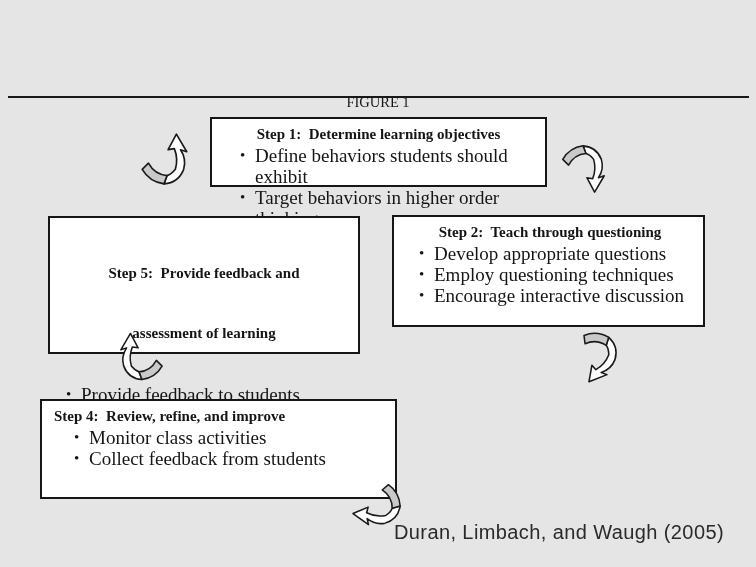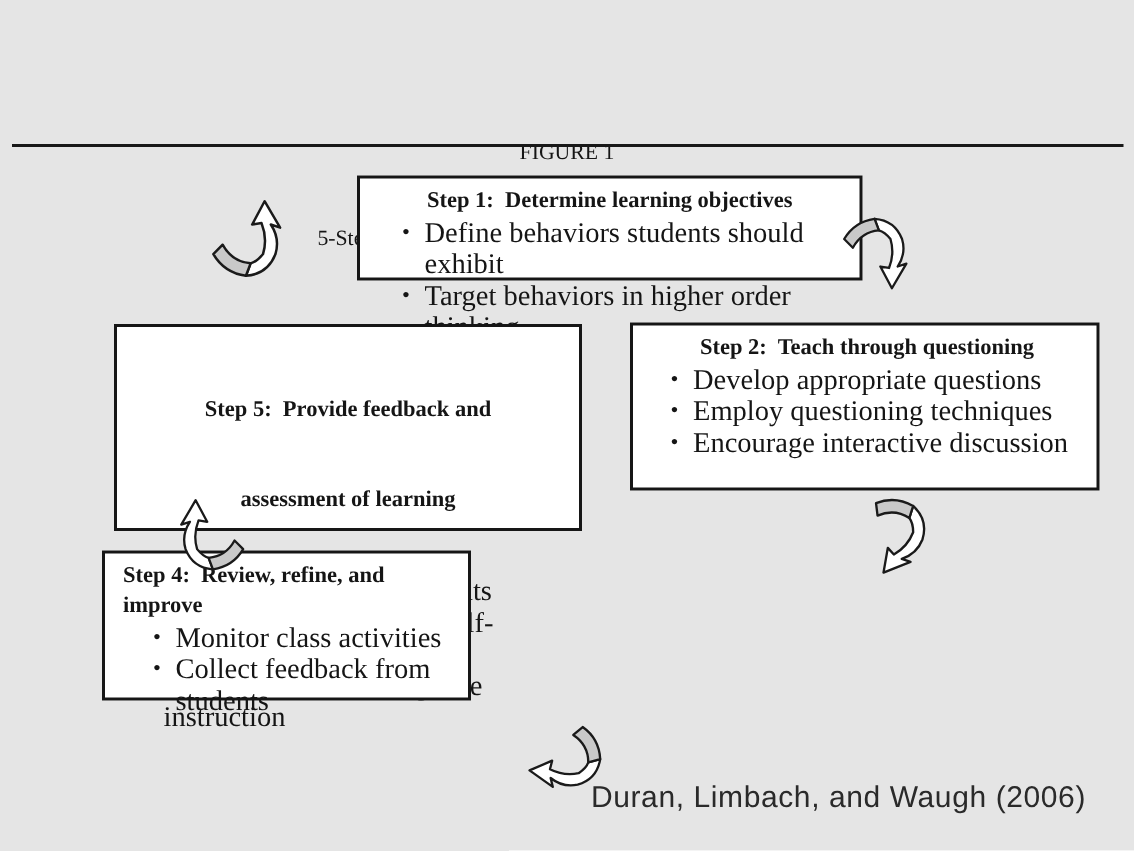--- a/index.html
+++ b/index.html
@@ -25,21 +25,20 @@
     top: 96px; left: 8px;
     width: 741px; height: 2px;
     background: #181818;
   }
   .box {
     position: absolute;
     box-sizing: border-box;
     border: 2px solid #161616;
     background: #ffffff;
     padding: 5px 8px 0 8px;
-    margin-left: 28px;
   }
   .box .title {
     font-weight: bold;
     font-size: 15px;
     line-height: 20px;
     text-align: center;
     white-space: pre-wrap;
   }
   .box .title.left { text-align: left; padding-left: 4px; }
   .box ul {
@@ -58,21 +57,21 @@
     position: absolute;
     left: 0; top: 0;
     font-size: 15px;
   }
   #box-step1 { left: 210px; top: 117px; width: 337px; height: 70px; }
   #box-step1 ul { margin-left: 20px; }
   #box-step5 { left: 48px;  top: 216px; width: 312px; height: 138px; }
   #box-step5 ul { margin-left: 8px; }
   #box-step2 { left: 392px; top: 215px; width: 313px; height: 112px; padding-left: 11px; }
   #box-step2 ul { margin-left: 14px; }
-  #box-step4 { left: 40px;  top: 367px; width: 246px; height: 100px; }
+  #box-step4 { left: 40px;  top: 399px; width: 357px; height: 100px; }
   #box-step4 ul { margin-left: 24px; }
   #box-step3 { left: 392px; top: 385px; width: 311px; height: 100px; }
   #box-step3 ul { margin-left: 12px; }
   .arrow { position: absolute; }
   .arrow svg { display: block; width: 100%; height: 100%; }
   #arrow-1 { left: 138px; top: 130px; width: 54px; height: 58px; transform: scaleY(-1); }
   #arrow-2 { left: 559px; top: 142px; width: 50px; height: 54px; }
   #arrow-3 { left: 570px; top: 329px; width: 50px; height: 55px; transform: rotate(38deg); }
   #arrow-4 { left: 117px; top: 329px; width: 48px; height: 55px; transform: rotate(180deg); }
   #arrow-5 { left: 352px; top: 478px; width: 50px; height: 54px; transform: rotate(95deg); }
@@ -161,15 +160,15 @@
       <path d="M3 18 Q10 6 24 4 L27 12 Q15 13 9 24 Z" fill="#c9c9c9" stroke="#1a1a1a" stroke-width="1.6" stroke-linejoin="round"></path>
     </svg>
   </div>
   <div class="arrow" id="arrow-5">
     <svg viewBox="0 0 50 56">
       <path d="M24 4 Q38 5 43 18 Q46 28 40 37 L46 35 L36 52 L28 37 L34 38 Q38 28 35 18 Q31 13 27 12 Z" fill="#ffffff" stroke="#1a1a1a" stroke-width="1.6" stroke-linejoin="round"></path>
       <path d="M3 18 Q10 6 24 4 L27 12 Q15 13 9 24 Z" fill="#c9c9c9" stroke="#1a1a1a" stroke-width="1.6" stroke-linejoin="round"></path>
     </svg>
   </div>
 
-  <div class="citation">Duran, Limbach, and Waugh (2006)</div>
+  <div class="citation">Duran, Limbach, and Waugh (2005)</div>
 
 </div>
 
 </body></html>

